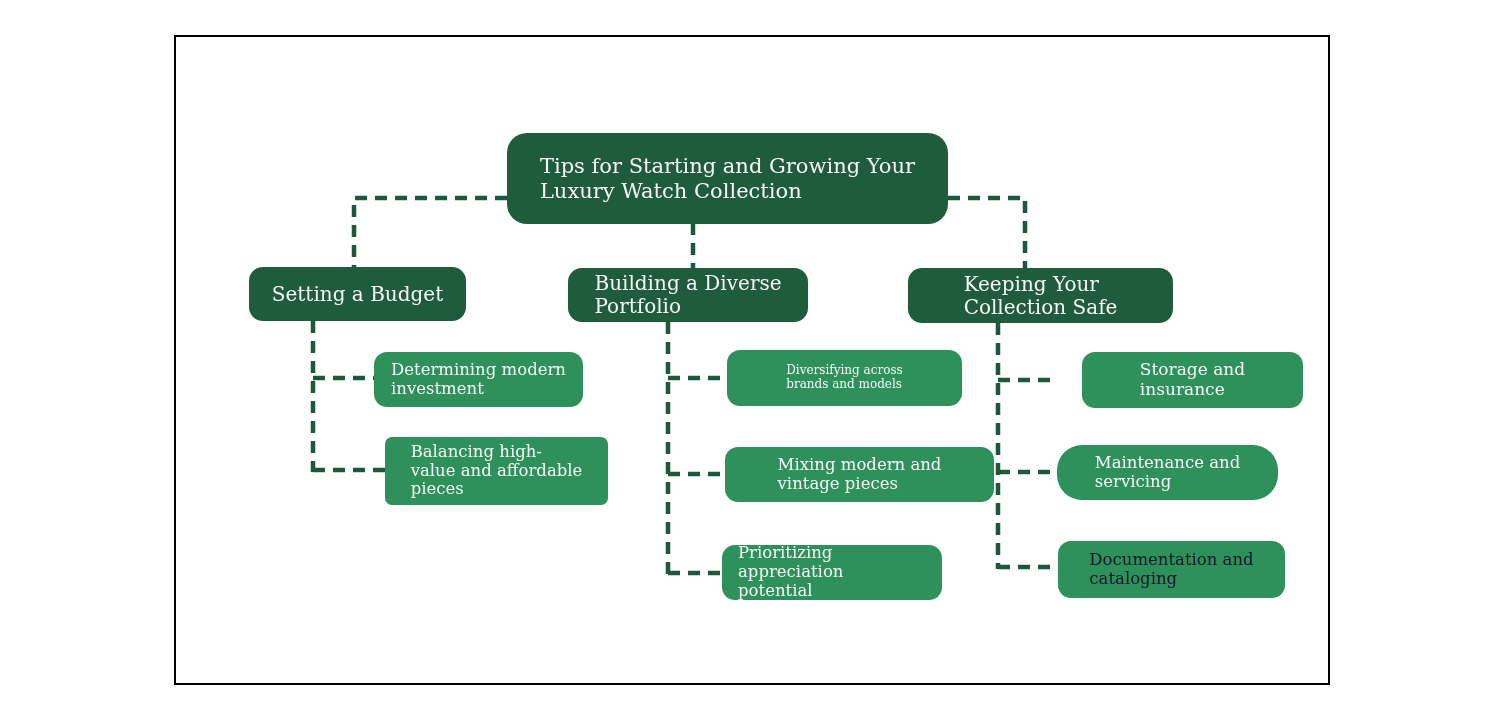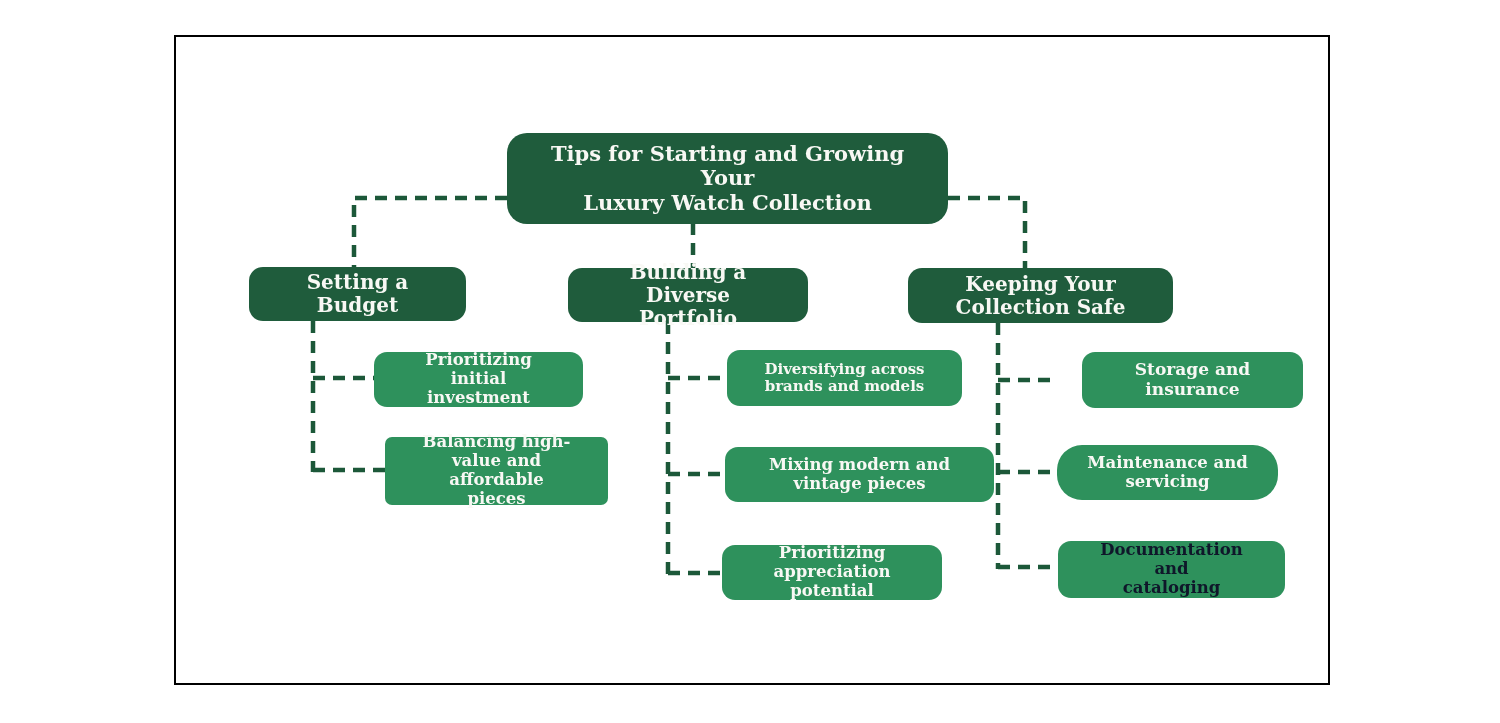--- a/index.html
+++ b/index.html
@@ -29,38 +29,37 @@
     top: 0;
     width: 1500px;
     height: 723px;
     pointer-events: none;
   }
   .node {
     position: absolute;
     display: flex;
     align-items: center;
     justify-content: center;
-    text-align: center;
     color: #f8f8f4;
-    font-weight: bold;
+    font-weight: normal;
     white-space: pre-line;
     line-height: 1.15;
     box-sizing: border-box;
-    padding: 4px 24px;
+    padding: 4px 16px;
   }
   .node-dark { background: #1f5c3c; }
   .node-light { background: #2e915c; }
 
   #node-root  { left: 507px; top: 133px; width: 441px; height: 91px; font-size: 21px; border-radius: 20px; }
   #node-b1    { left: 249px; top: 267px; width: 217px; height: 54px; font-size: 20px; border-radius: 14px; }
   #node-b2    { left: 568px; top: 268px; width: 240px; height: 54px; font-size: 20px; border-radius: 14px; }
   #node-b3    { left: 908px; top: 268px; width: 265px; height: 55px; font-size: 20px; border-radius: 14px; }
   #node-c11   { left: 374px; top: 352px; width: 209px; height: 55px; font-size: 16.5px; border-radius: 13px; }
   #node-c12   { left: 385px; top: 437px; width: 223px; height: 68px; font-size: 16.5px; border-radius: 7px; }
-  #node-c21   { left: 727px; top: 350px; width: 235px; height: 56px; font-size: 15px; border-radius: 13px; }
+  #node-c21   { left: 727px; top: 350px; width: 235px; height: 56px; font-size: 12px; border-radius: 13px; }
   #node-c22   { left: 725px; top: 447px; width: 269px; height: 55px; font-size: 16.5px; border-radius: 13px; }
   #node-c23   { left: 722px; top: 545px; width: 220px; height: 55px; font-size: 16.5px; border-radius: 13px; }
   #node-c31   { left: 1052px; top: 352px; width: 221px; height: 56px; font-size: 17px; border-radius: 13px; margin-left: 30px; }
   #node-c32   { left: 1057px; top: 445px; width: 221px; height: 55px; font-size: 16.5px; border-radius: 25px; }
   #node-c33   { left: 1058px; top: 541px; width: 227px; height: 57px; font-size: 16.5px; border-radius: 13px; }
 </style>
 </head>
 <body style="background: rgb(255, 255, 255);">
 
 <div class="frame" style="border-color: rgb(0, 0, 0);"></div>
@@ -84,21 +83,21 @@
     <path d="M998,380 L1053,380"></path>
     <path d="M998,472 L1058,472"></path>
     <path d="M998,567 L1059,567"></path>
   </g>
 </svg>
 
 <div id="node-root" class="node node-dark" style="background: rgb(31, 92, 60); color: rgb(248, 248, 244);">Tips for Starting and Growing Your
 Luxury Watch Collection</div>
 
 <div id="node-b1" class="node node-dark" style="background: rgb(31, 92, 60); color: rgb(248, 248, 244);">Setting a Budget</div>
-<div id="node-c11" class="node node-light" style="background: rgb(46, 145, 92); color: rgb(248, 248, 244);">Prioritizing initial
+<div id="node-c11" class="node node-light" style="background: rgb(46, 145, 92); color: rgb(248, 248, 244);">Determining modern
 investment</div>
 <div id="node-c12" class="node node-light" style="background: rgb(46, 145, 92); color: rgb(248, 248, 244);">Balancing high-
 value and affordable
 pieces</div>
 
 <div id="node-b2" class="node node-dark" style="background: rgb(31, 92, 60); color: rgb(248, 248, 244);">Building a Diverse
 Portfolio</div>
 <div id="node-c21" class="node node-light" style="background: rgb(46, 145, 92); color: rgb(248, 248, 244);">Diversifying across
 brands and models</div>
 <div id="node-c22" class="node node-light" style="background: rgb(46, 145, 92); color: rgb(248, 248, 244);">Mixing modern and

